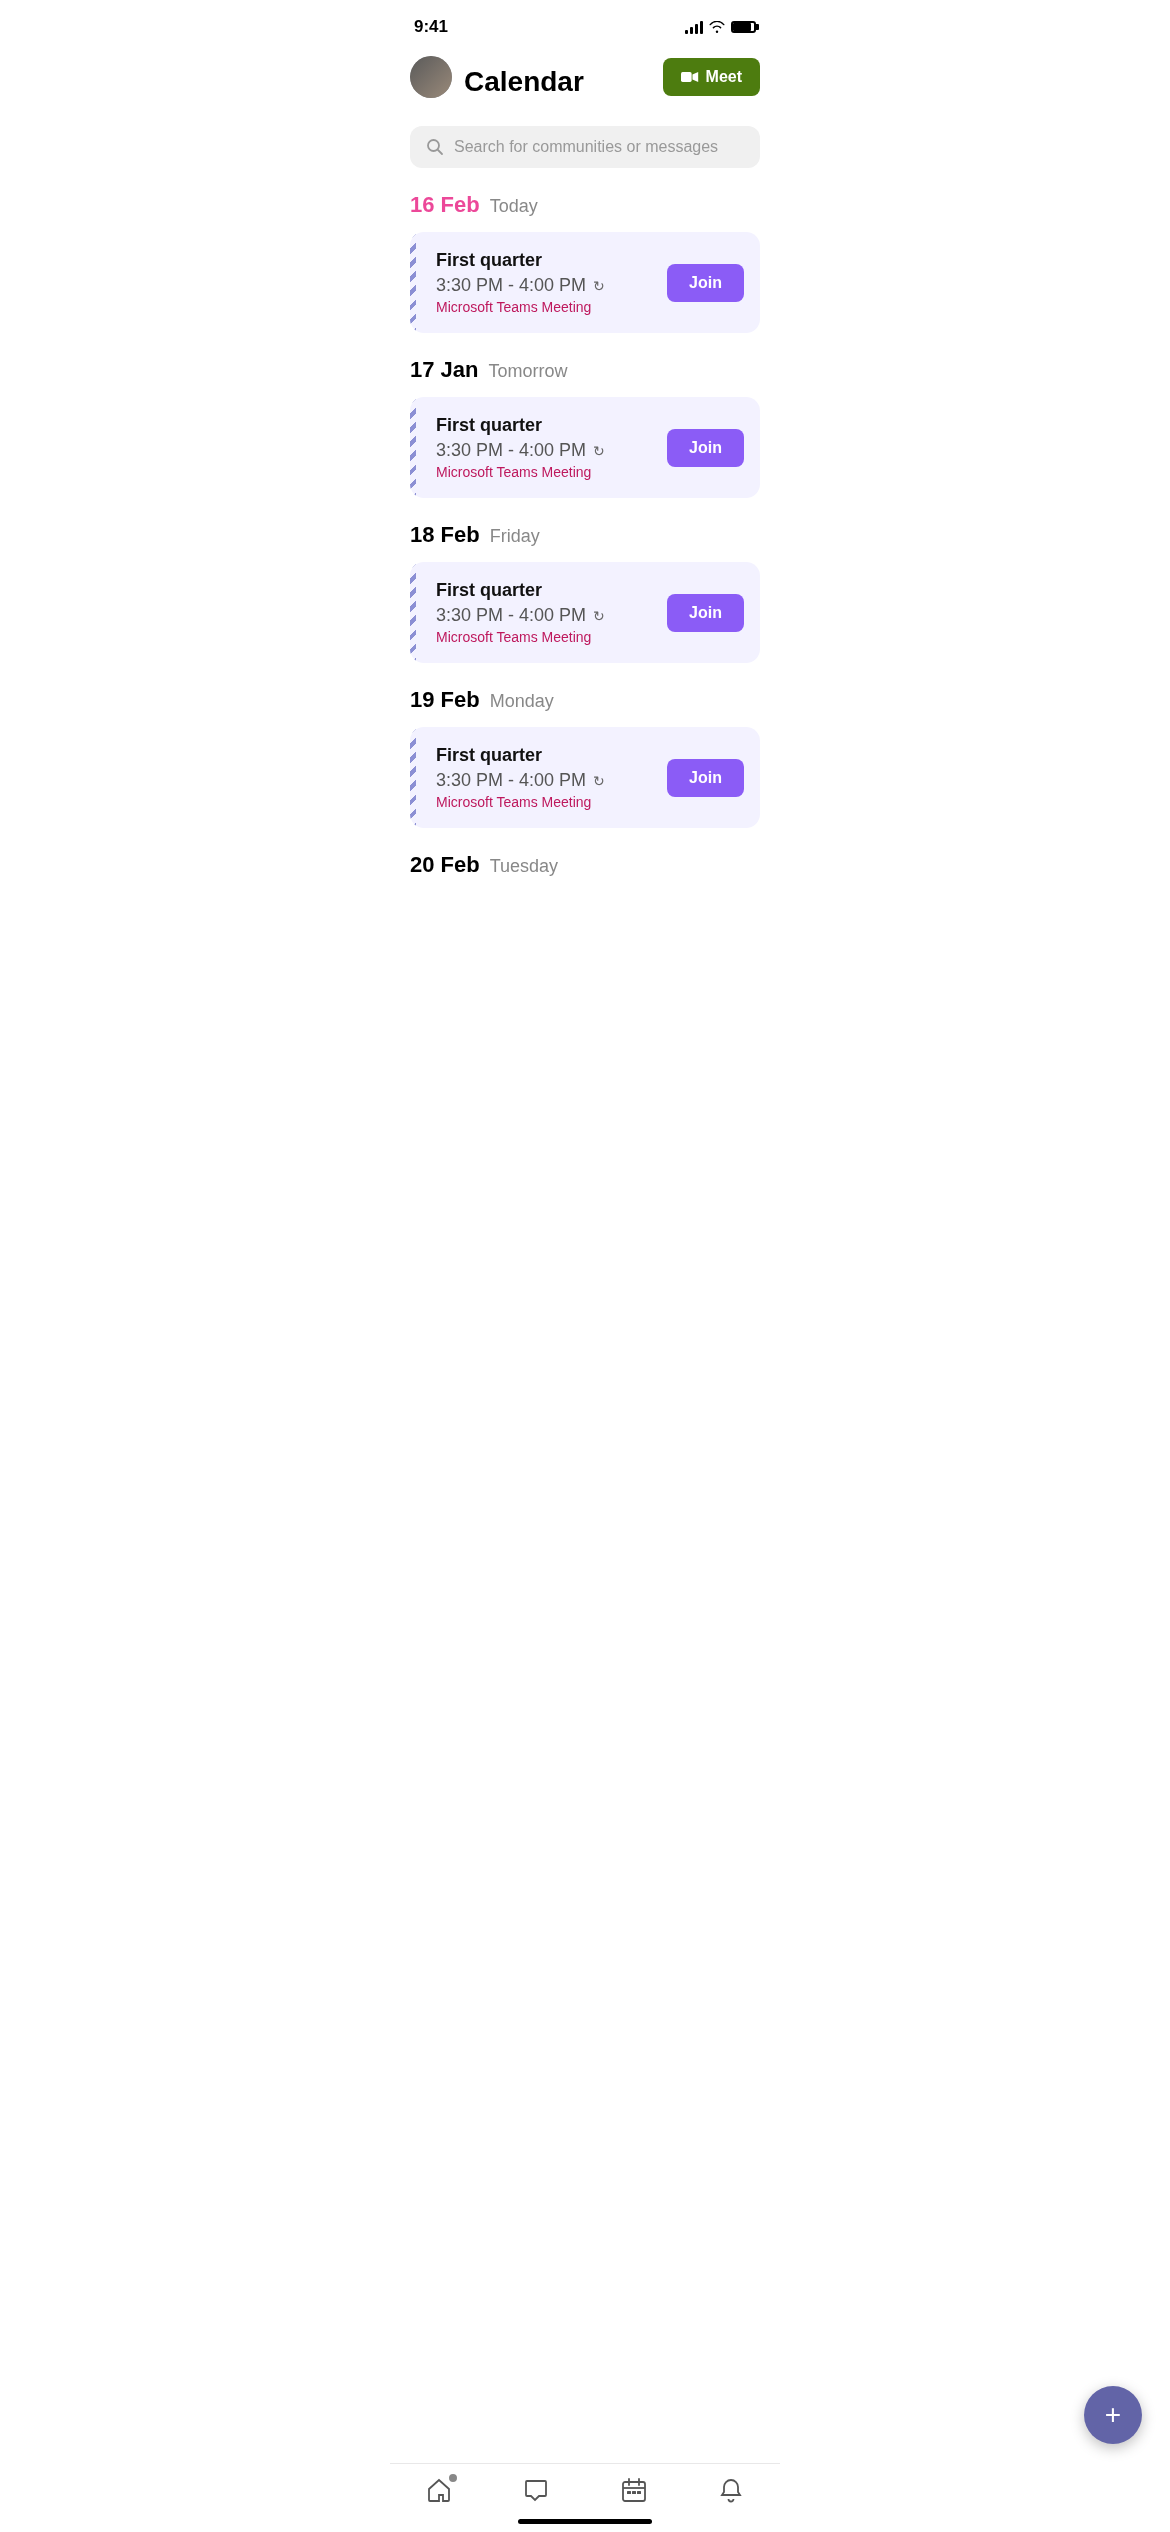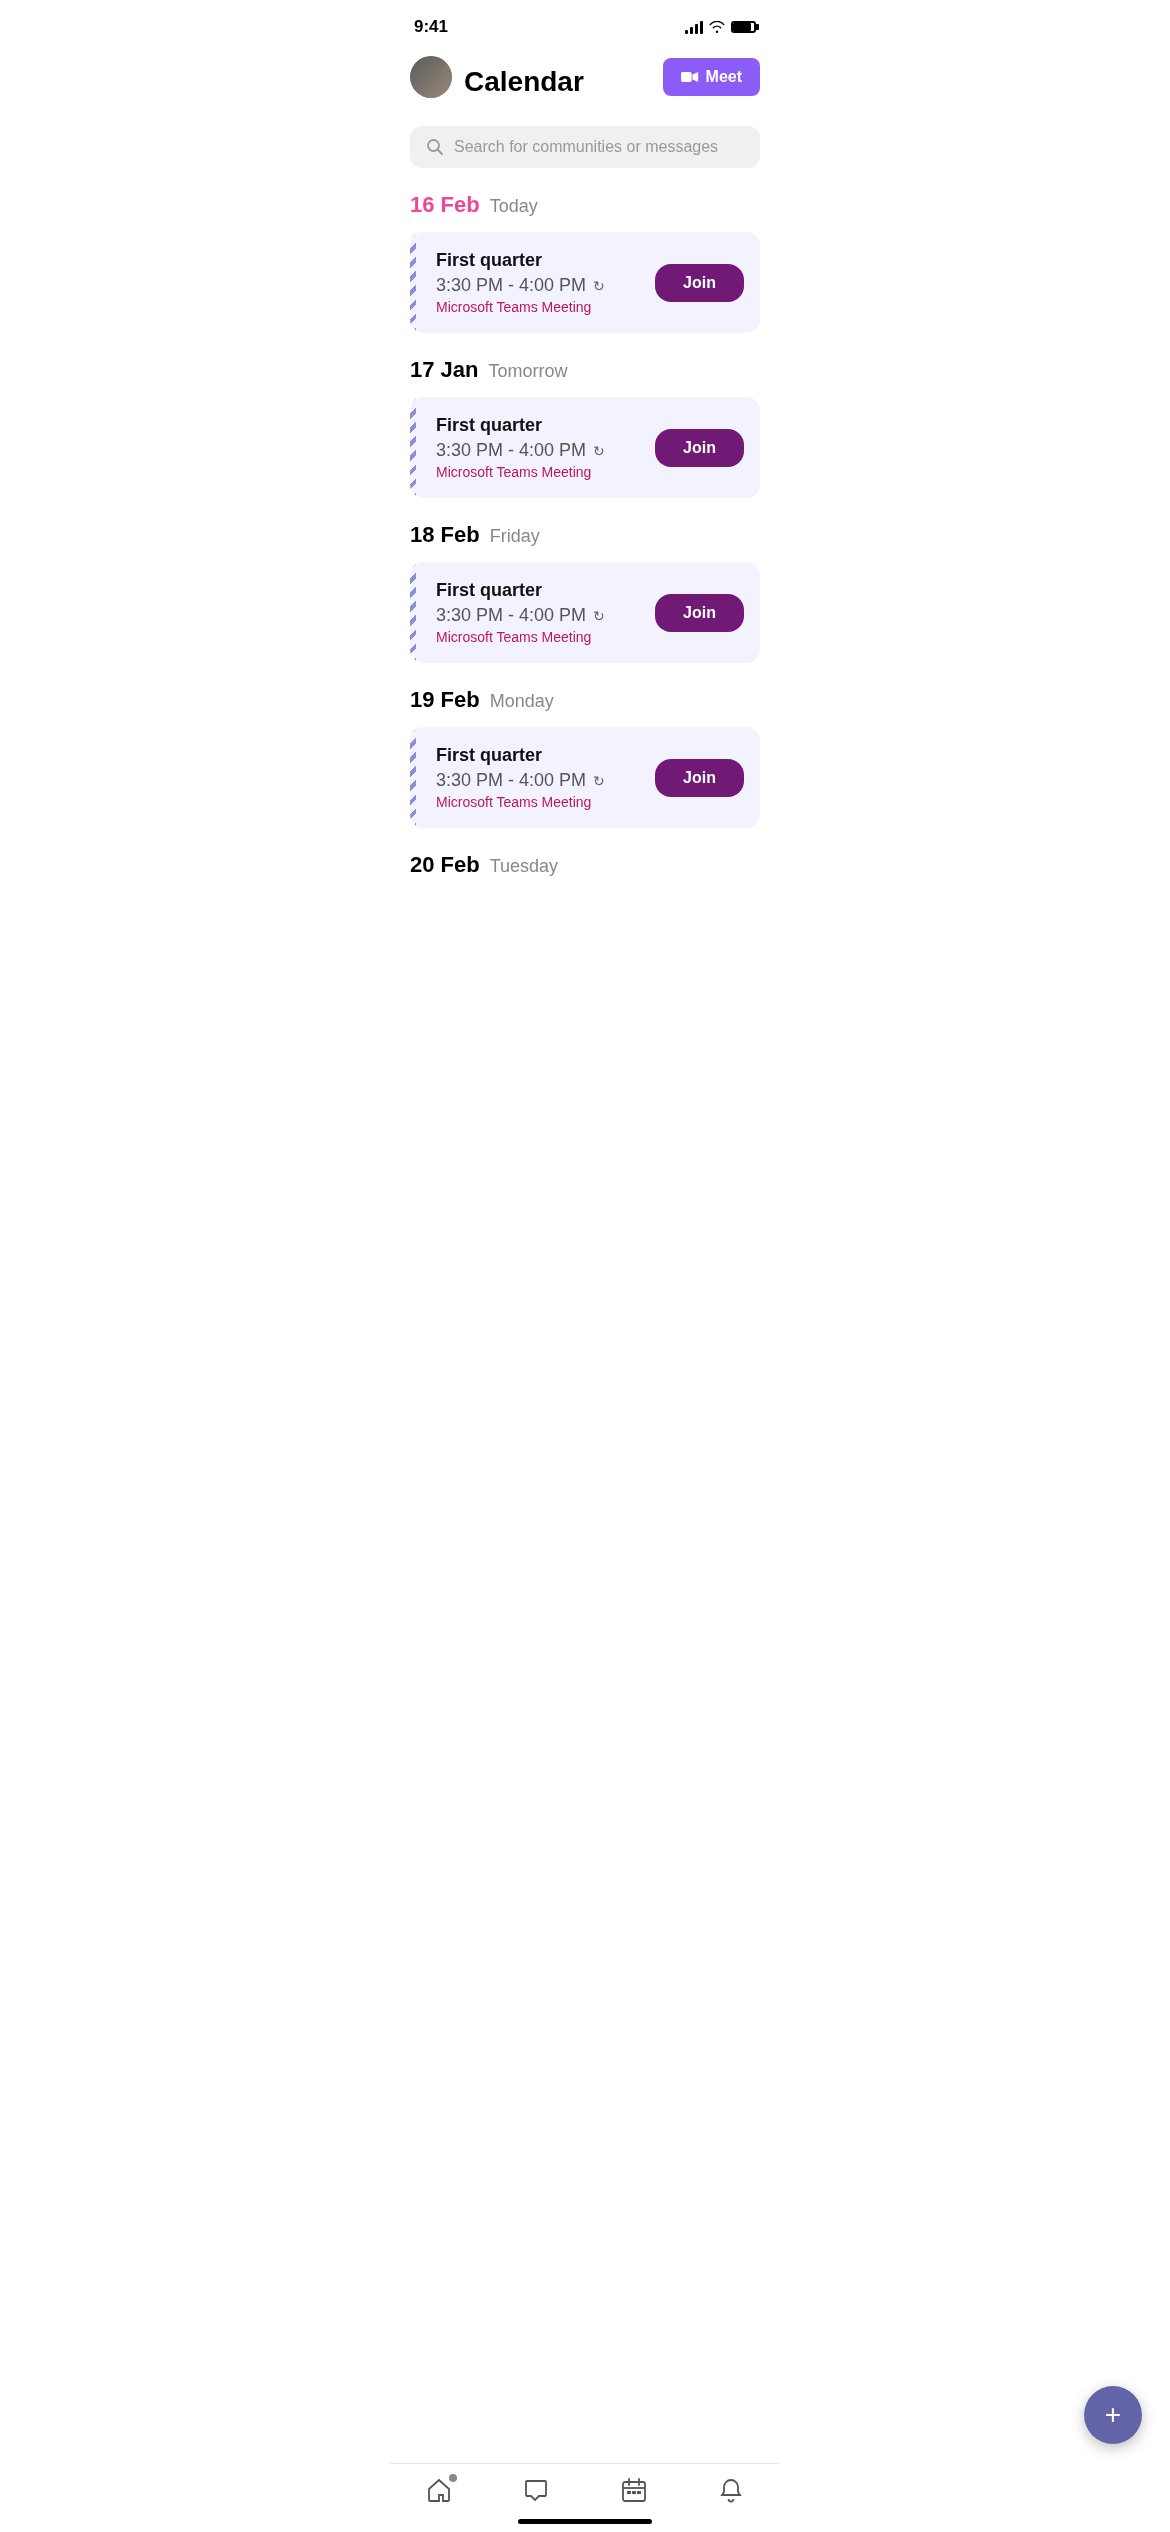--- a/index.html
+++ b/index.html
@@ -112,21 +112,21 @@
       border-radius: 50%;
     }
 
     .page-title {
       font-size: 28px;
       font-weight: 700;
       color: #000;
     }
 
     .meet-button {
-      background: #8b5cf6;
+      background: #4d7c0f;
       color: white;
       border: none;
       border-radius: 8px;
       padding: 10px 18px;
       font-size: 16px;
       font-weight: 600;
       display: flex;
       align-items: center;
       gap: 7px;
       cursor: pointer;
@@ -253,25 +253,25 @@
       color: #666;
       font-size: 14px;
     }
 
     .event-type {
       font-size: 14px;
       color: #be185d;
     }
 
     .join-button {
-      background: #701a75;
+      background: #8b5cf6;
       color: white;
       border: none;
-      border-radius: 16px;
-      padding: 10px 28px;
+      border-radius: 8px;
+      padding: 10px 22px;
       font-size: 16px;
       font-weight: 600;
       cursor: pointer;
       white-space: nowrap;
     }
 
     
     .fab {
       position: fixed;
       bottom: 88px;

